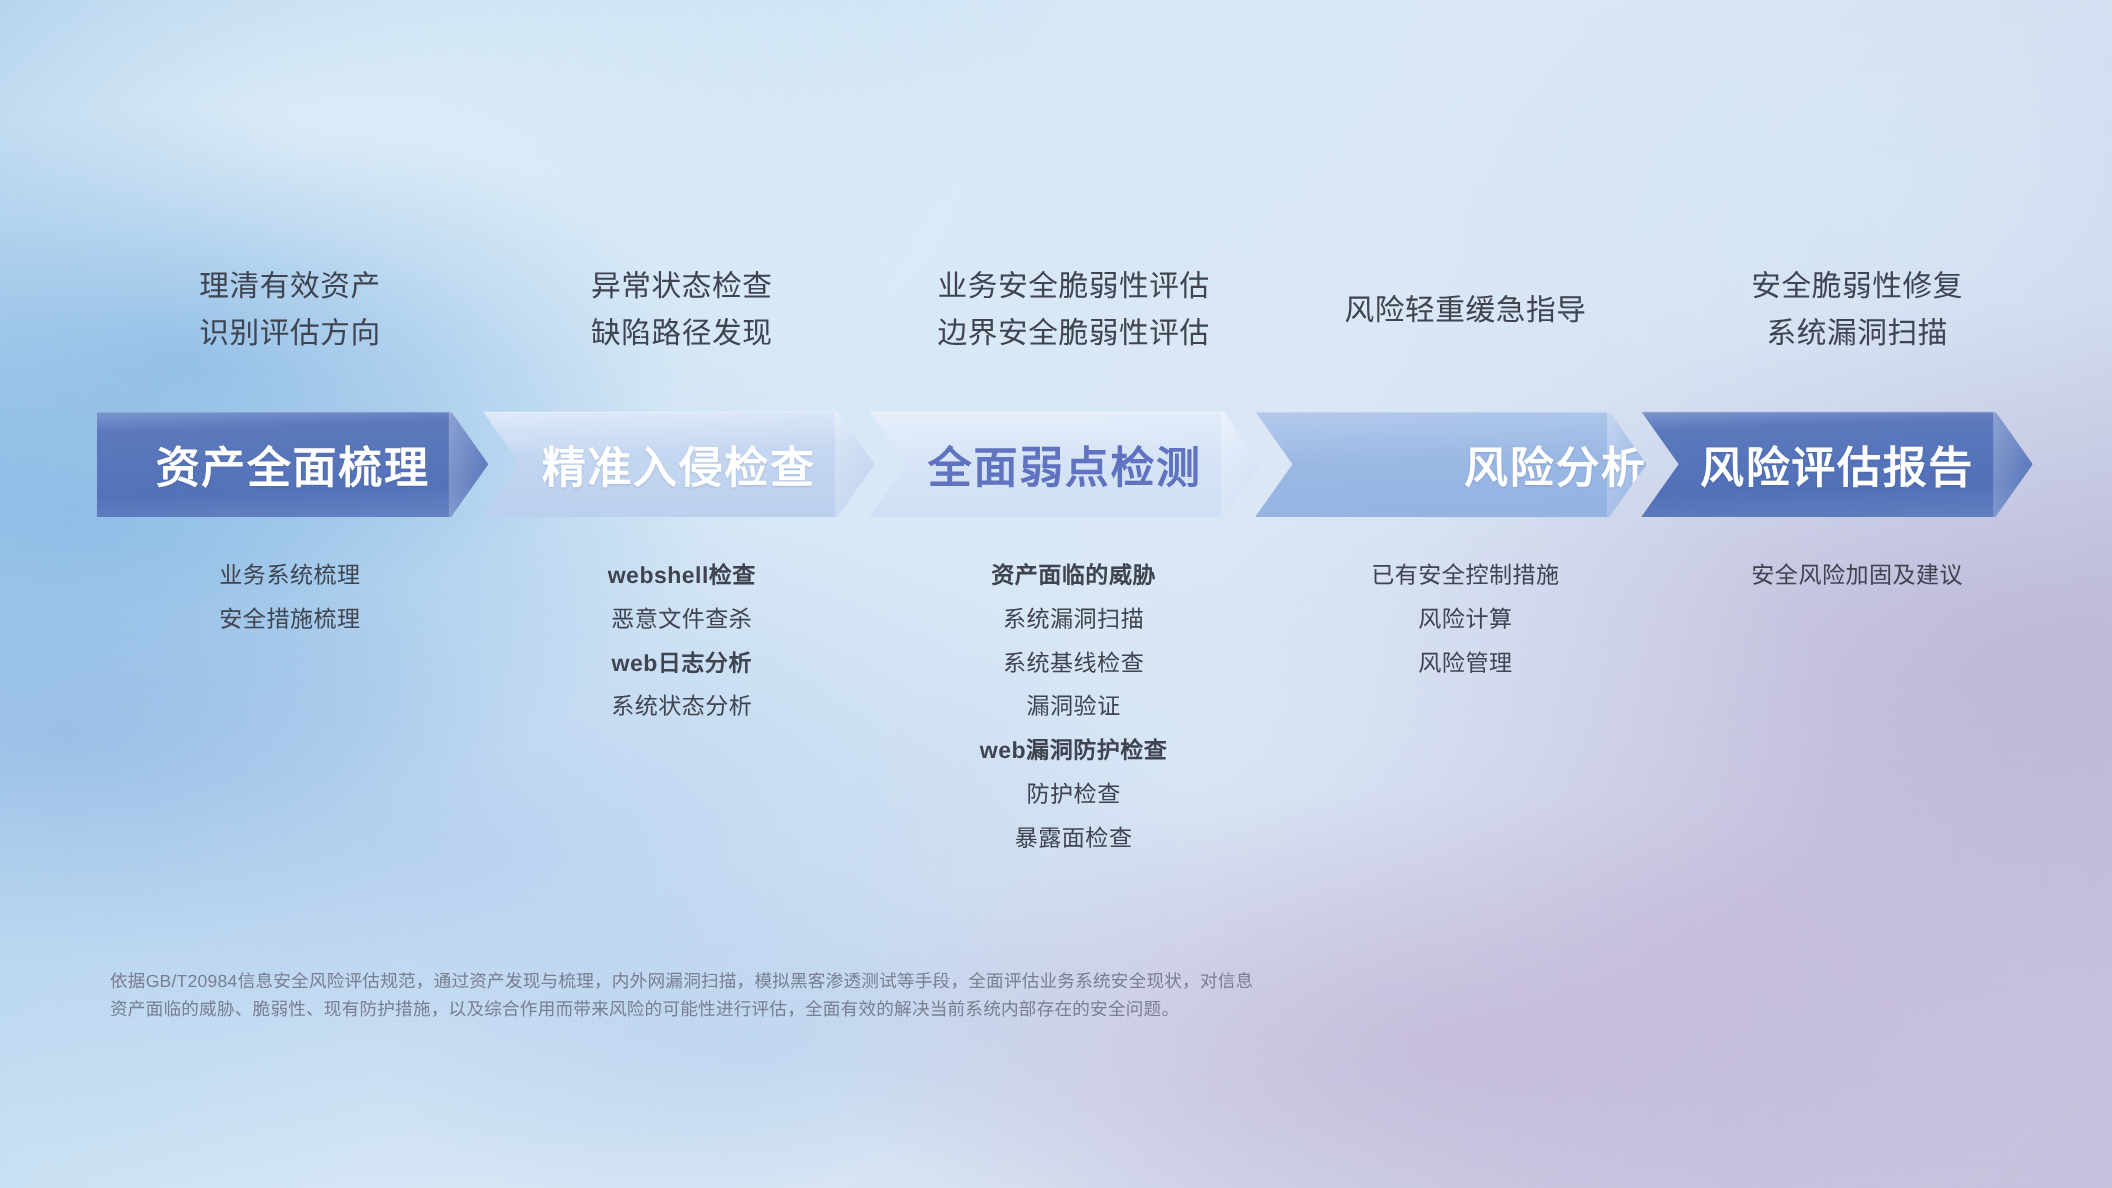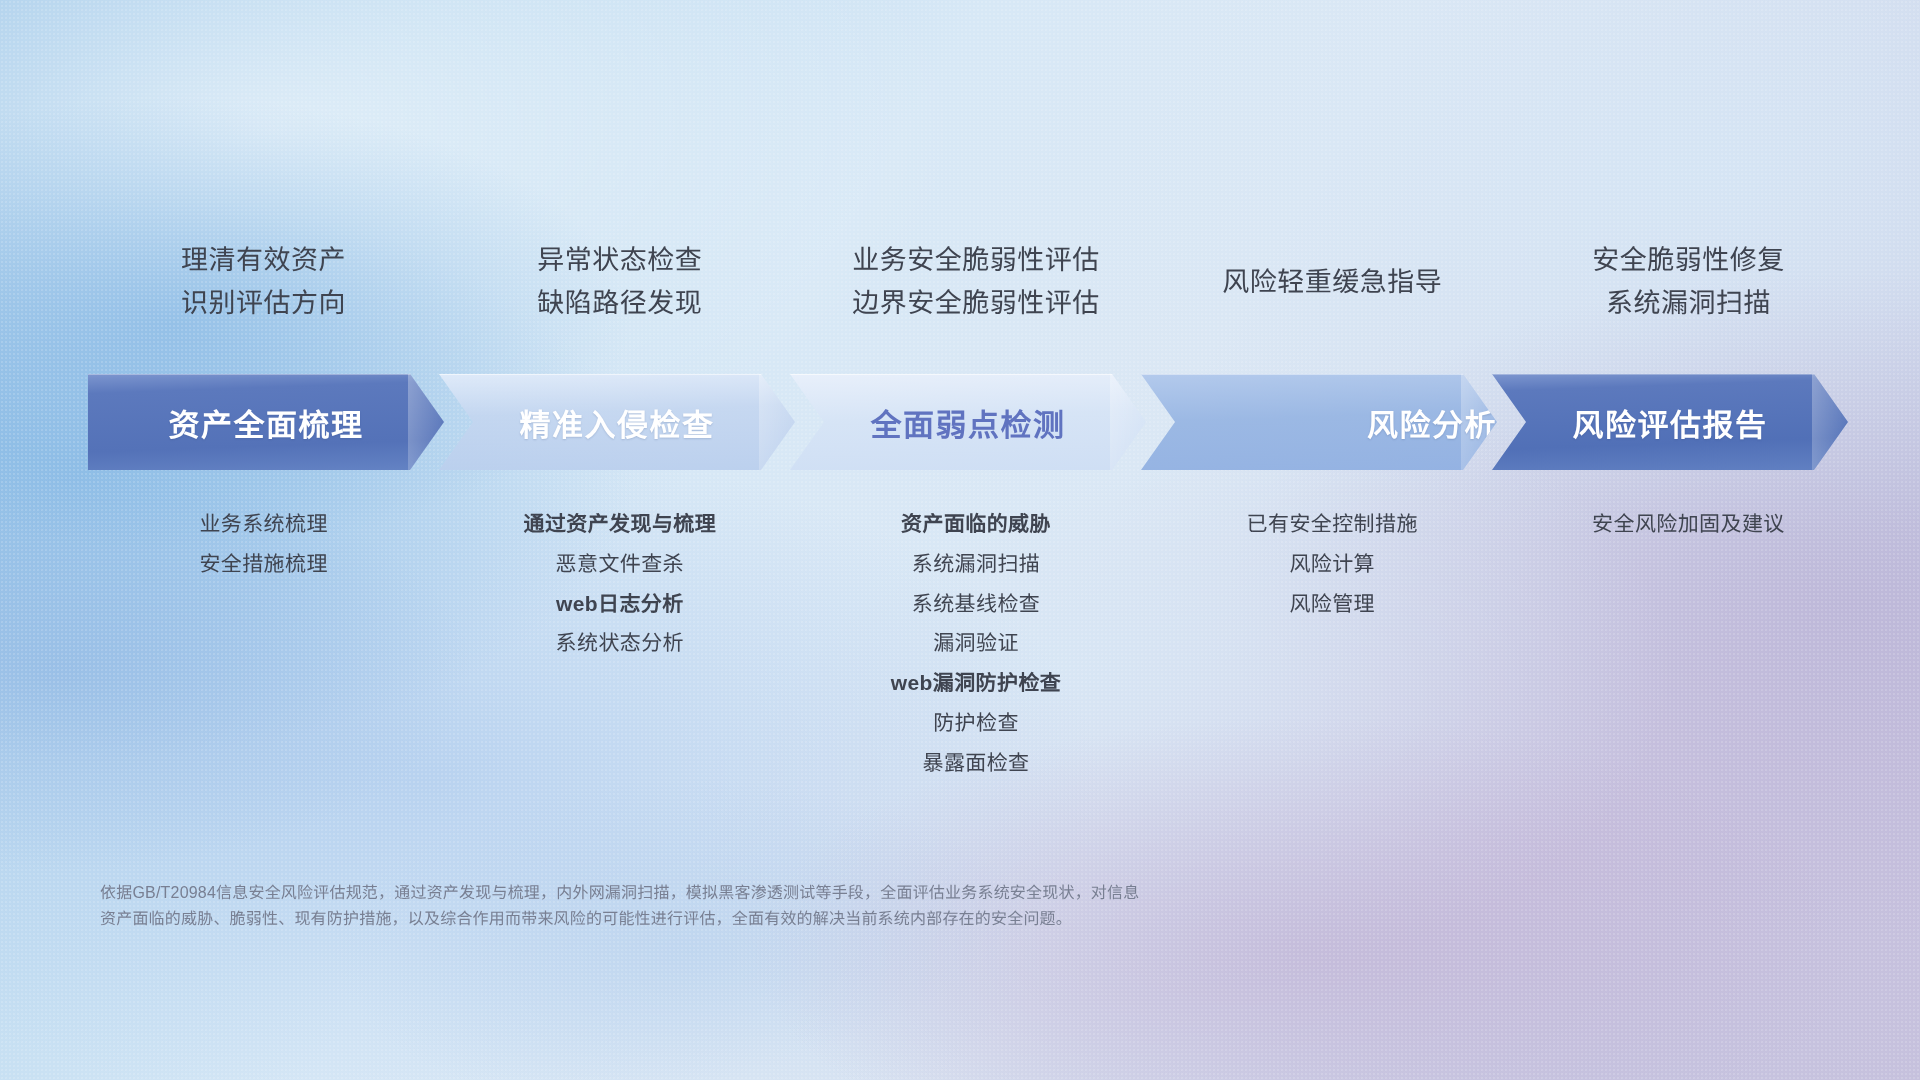--- a/index.html
+++ b/index.html
@@ -99,21 +99,21 @@
     align-items: center;
     justify-content: center;
     margin-right: -26px;
     clip-path: polygon(0 0, calc(100% - 34px) 0, 100% 50%, calc(100% - 34px) 100%, 0 100%, 34px 50%);
   }
   .stage:first-child {
     clip-path: polygon(0 0, calc(100% - 34px) 0, 100% 50%, calc(100% - 34px) 100%, 0 100%);
   }
   .stage:last-child { margin-right: 0; }
   .stage-label {
-    font-size: 31px;
+    font-size: 40px;
     font-weight: bold;
     letter-spacing: 1.5px;
     white-space: nowrap;
     position: relative;
     z-index: 2;
     text-shadow: 0 1px 2px rgba(40,60,110,0.18);
   }
 
   .stage.v-solid-dark {
     background: linear-gradient(178deg, #7d96cf 0%, #5c79bd 18%, #5472b8 72%, #6483c4 100%);
@@ -231,21 +231,21 @@
         <span class="stage-label">风险评估报告</span>
       </div>
     </div>
 
   <div class="cols layer" id="bottom-row">
       <div class="bot-cell">
         <div class="bot-line">业务系统梳理</div>
         <div class="bot-line">安全措施梳理</div>
       </div>
       <div class="bot-cell">
-        <div class="bot-line has-latin">通过资产发现与梳理</div>
+        <div class="bot-line has-latin">webshell检查</div>
         <div class="bot-line">恶意文件查杀</div>
         <div class="bot-line has-latin">web日志分析</div>
         <div class="bot-line">系统状态分析</div>
       </div>
       <div class="bot-cell">
         <div class="bot-line has-latin">资产面临的威胁</div>
         <div class="bot-line">系统漏洞扫描</div>
         <div class="bot-line">系统基线检查</div>
         <div class="bot-line">漏洞验证</div>
         <div class="bot-line has-latin">web漏洞防护检查</div>

